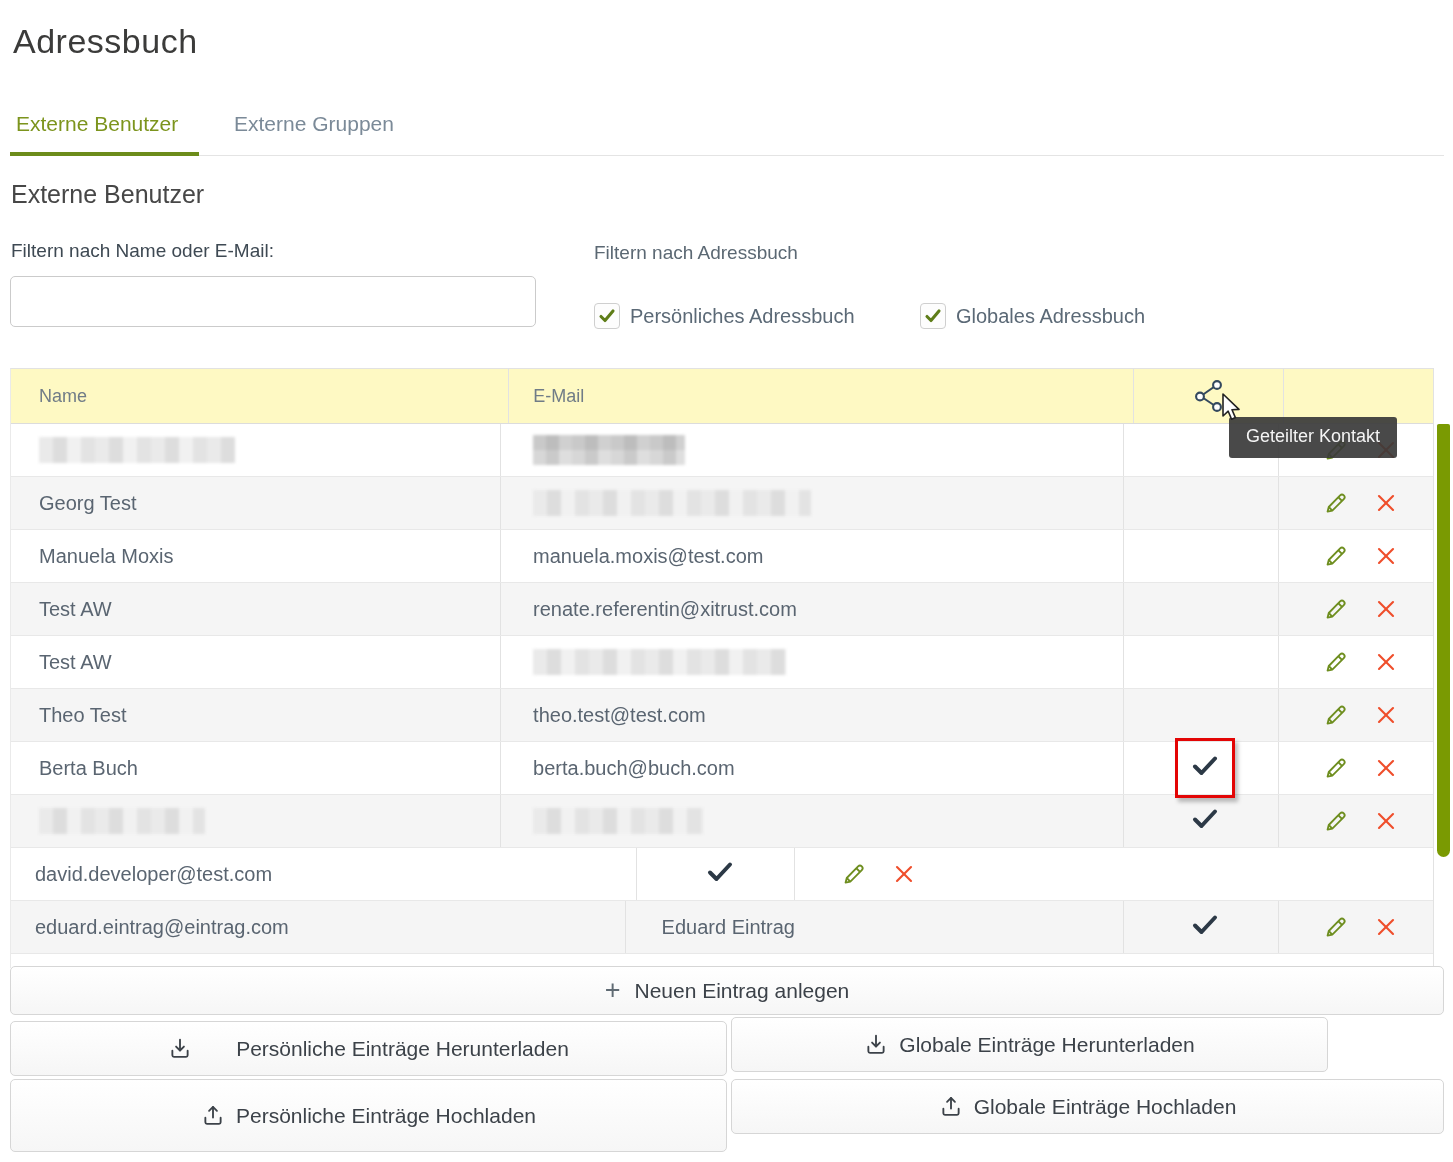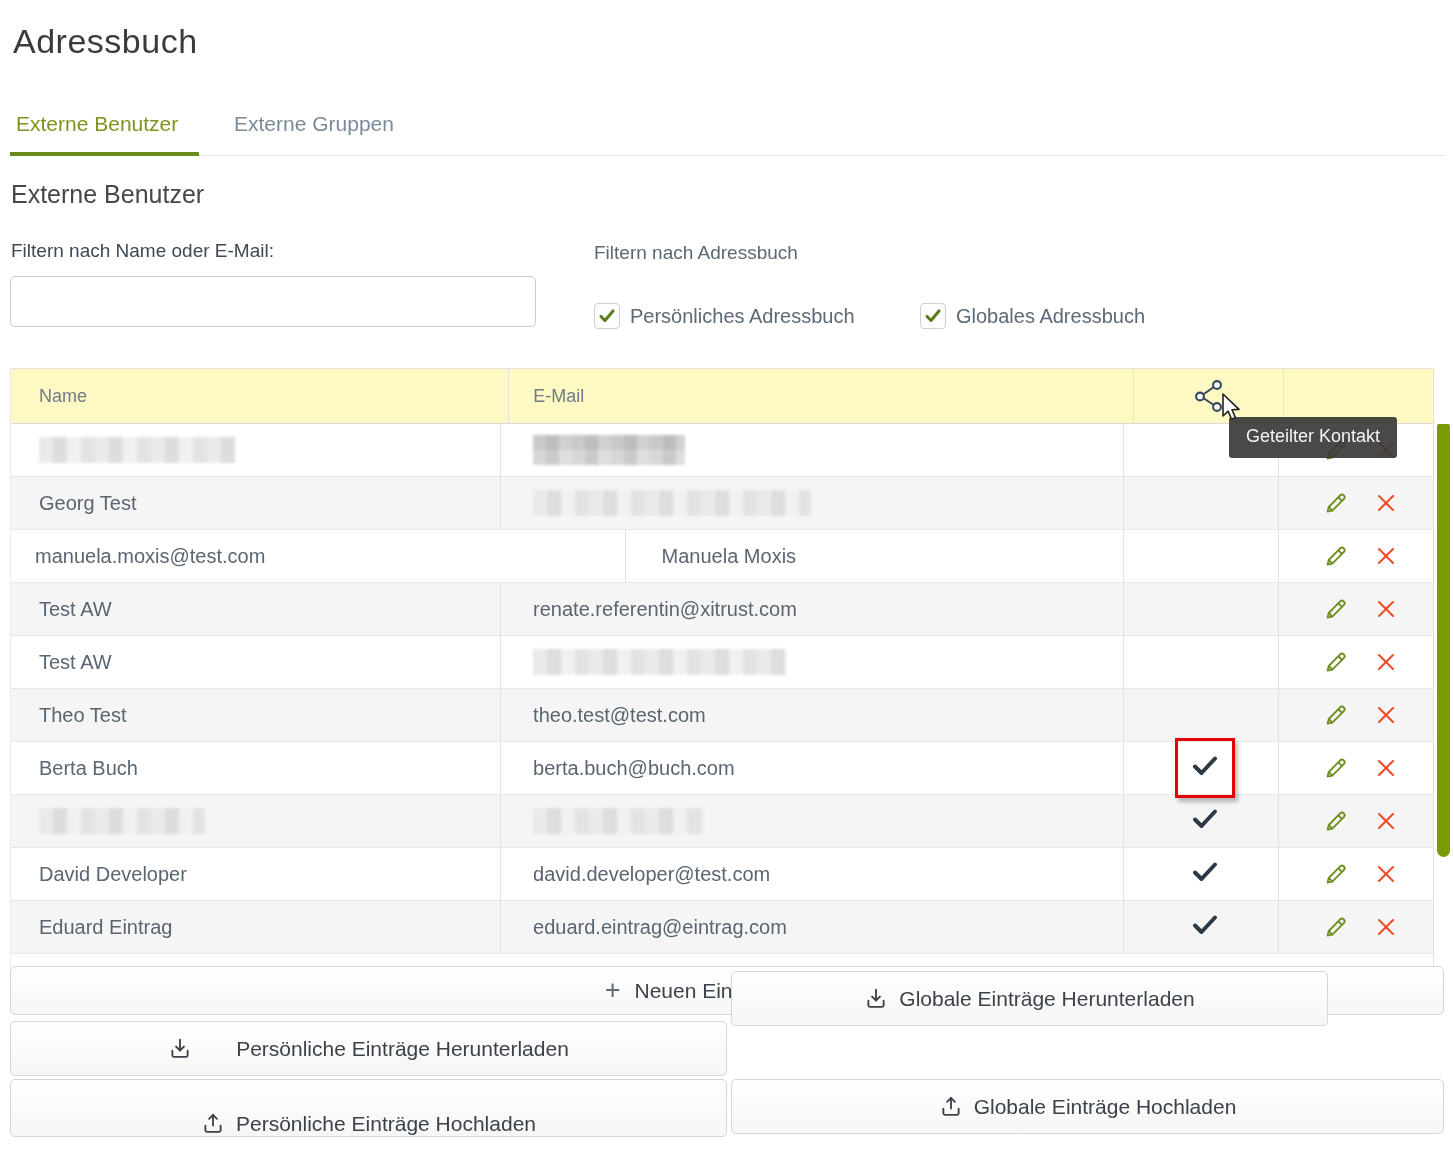--- a/index.html
+++ b/index.html
@@ -54,22 +54,22 @@
   
   .scroll-thumb { position:absolute; left:1437px; top:424px; width:13px; height:433px; background:#7a9a02; border-radius:2px 2px 7px 7px; z-index:45; cursor:pointer; }
 
   
   .btn { position:absolute; display:flex; align-items:center; justify-content:center; gap:11px;
     border:1px solid #d6d6d6; border-radius:5px; background:linear-gradient(#ffffff,#f6f6f6);
     font-size:21px; color:#3c4249; cursor:pointer; z-index:50; font-family:inherit; }
   .btn .plus { font-size:27px; color:#5f6a73; font-weight:400; margin-right:3px; line-height:1; }
   .btn-new { left:10px; top:966px; width:1434px; height:49px; }
   .btn-dlp { left:10px; top:1021px; width:717px; height:55px;gap:44px; }
-  .btn-dlg { left:731px; top:971px; width:597px; height:55px; }
-  .btn-ulp { left:10px; top:1079px; width:717px; height:58px;align-items:flex-end; }
+  .btn-dlg { left:731px; top:1017px; width:597px; height:55px; }
+  .btn-ulp { left:10px; top:1079px; width:717px; height:73px; }
   .btn-ulg { left:731px; top:1079px; width:713px; height:55px; }
 </style>
 </head>
 <body>
 
 <h1 class="page-title">Adressbuch</h1>
 
 <div class="tab active">Externe Benutzer</div>
 <div class="tab inactive">Externe Gruppen</div>
 <div class="tabs-line"></div>
@@ -171,25 +171,25 @@
               <g stroke="#ef4e2b" stroke-width="2.1" stroke-linecap="round">
                 <line x1="4" y1="4" x2="18" y2="18"></line>
                 <line x1="18" y1="4" x2="4" y2="18"></line>
               </g>
             </svg>
           </button>
         </div>
   </div>
 
   <div class="trow">
+    <div class="c c-name">
+          <span class="cell-text">Manuela Moxis</span>
+        </div>
     <div class="c c-email">
           <span class="cell-text">manuela.moxis@test.com</span>
-        </div>
-    <div class="c c-name">
-          <span class="cell-text">Manuela Moxis</span>
         </div>
     <div class="c c-share"></div>
     <div class="c c-actions">
           <button class="icon-btn">
             <svg width="26" height="26" viewBox="0 0 24 24">
               <g fill="none" stroke="#6e8e1f" stroke-width="1.7" stroke-linejoin="round">
                 <path d="M4.2 20 L5.3 15.7 L15.8 5 a2.4 2.4 0 0 1 3.4 3.4 L8.6 19 L4.2 20 Z"></path>
                 <path d="M14.2 6.7 L17.5 10"></path>
                 <path d="M5.3 15.7 L8.6 19"></path>
               </g>
@@ -354,23 +354,20 @@
               <g stroke="#ef4e2b" stroke-width="2.1" stroke-linecap="round">
                 <line x1="4" y1="4" x2="18" y2="18"></line>
                 <line x1="18" y1="4" x2="4" y2="18"></line>
               </g>
             </svg>
           </button>
         </div>
   </div>
 
   <div class="trow">
-    <div class="c c-name">
-          <span class="cell-text">David Developer</span>
-        </div>
     <div class="c c-email">
           <span class="cell-text">david.developer@test.com</span>
         </div>
     <div class="c c-share">
           <span><svg width="28" height="24" viewBox="0 0 28 24">
               <path d="M4 12.5 L10.5 19 L24 4.5" fill="none" stroke="#2c3946" stroke-width="4" stroke-linecap="round" stroke-linejoin="round"></path>
             </svg></span>
         </div>
     <div class="c c-actions">
           <button class="icon-btn">
@@ -387,25 +384,25 @@
               <g stroke="#ef4e2b" stroke-width="2.1" stroke-linecap="round">
                 <line x1="4" y1="4" x2="18" y2="18"></line>
                 <line x1="18" y1="4" x2="4" y2="18"></line>
               </g>
             </svg>
           </button>
         </div>
   </div>
 
   <div class="trow">
+    <div class="c c-email">
+          <span class="cell-text">eduard.eintrag@eintrag.com</span>
+        </div>
     <div class="c c-name">
           <span class="cell-text">Eduard Eintrag</span>
-        </div>
-    <div class="c c-email">
-          <span class="cell-text">eduard.eintrag@eintrag.com</span>
         </div>
     <div class="c c-share">
           <span><svg width="28" height="24" viewBox="0 0 28 24">
               <path d="M4 12.5 L10.5 19 L24 4.5" fill="none" stroke="#2c3946" stroke-width="4" stroke-linecap="round" stroke-linejoin="round"></path>
             </svg></span>
         </div>
     <div class="c c-actions">
           <button class="icon-btn">
             <svg width="26" height="26" viewBox="0 0 24 24">
               <g fill="none" stroke="#6e8e1f" stroke-width="1.7" stroke-linejoin="round">

